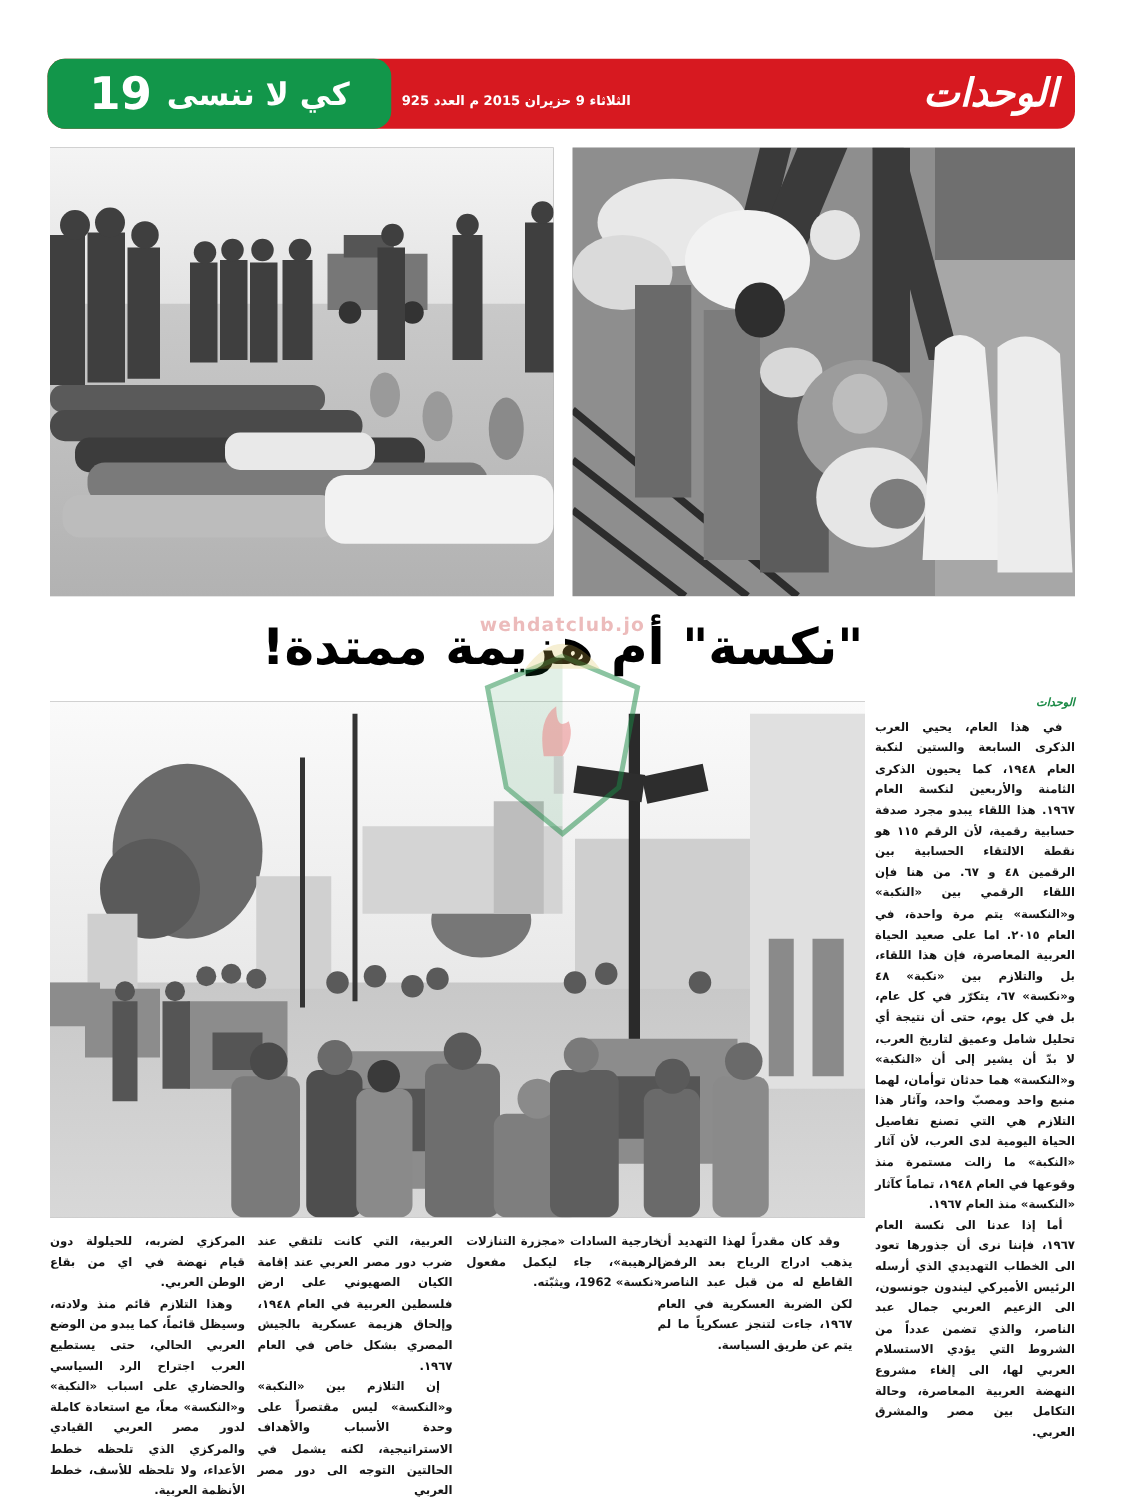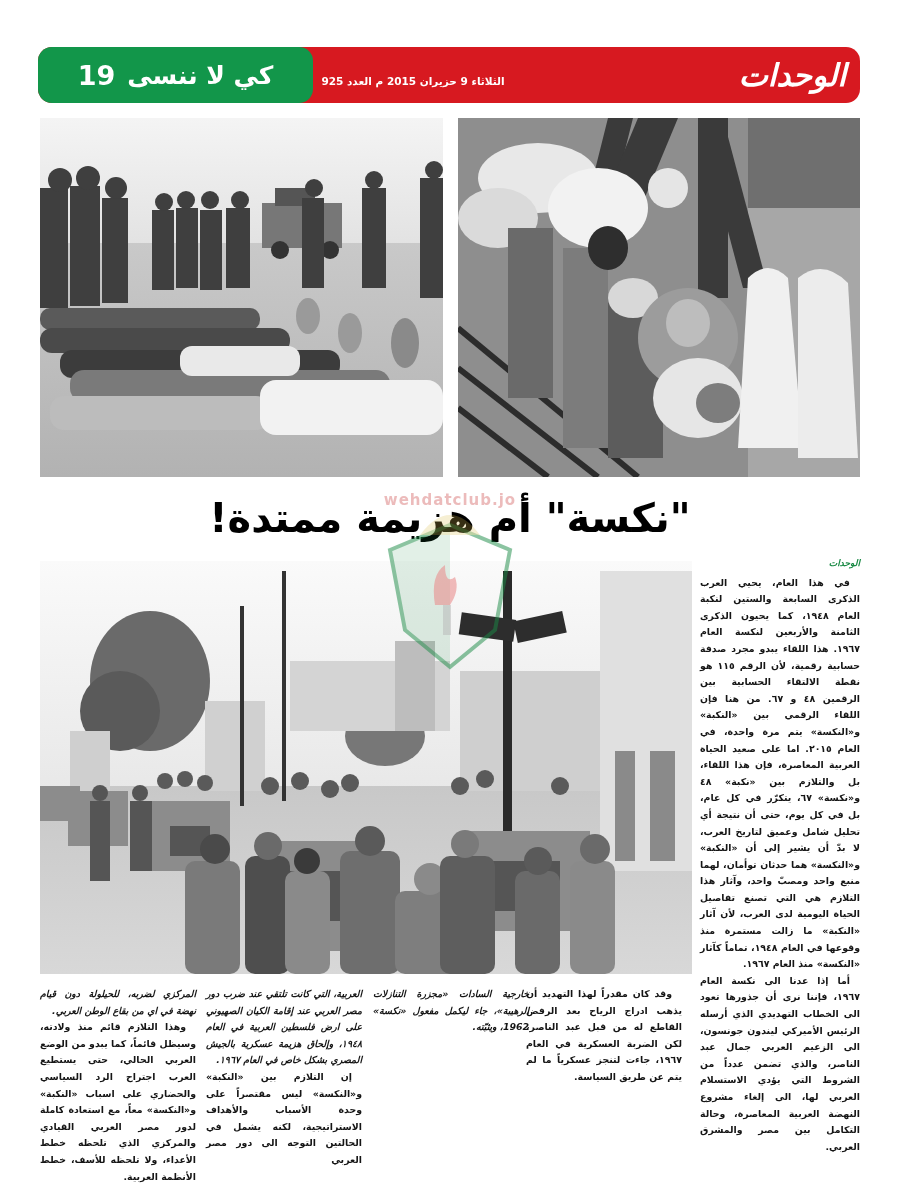--- a/index.html
+++ b/index.html
@@ -15,21 +15,21 @@
     .header-green {
       position: absolute; left: 0; top: 0; width: 275px; height: 56px;
       background: #12964a; border-radius: 14px;
     }
     .page-label {
       position: absolute; left: 0; top: 0; width: 275px; height: 56px;
       display: flex; align-items: center; justify-content: center; direction: rtl;
       gap: 12px; color: #fff; font-family: "DejaVu Sans", sans-serif; font-weight: bold;
     }
     .page-label .section-name { font-size: 25px; }
-    .page-label .page-number { font-size: 27px; direction: ltr; }
+    .page-label .page-number { font-size: 36px; direction: ltr; }
     .issue-line {
       position: absolute; left: 285px; top: 0; height: 68px; width: 180px;
       display: flex; align-items: center; justify-content: center;
       color: #fff; font-size: 10.5px; font-weight: bold; direction: rtl; white-space: nowrap;
     }
     .masthead {
       position: absolute; right: 14px; top: 0; height: 56px;
       display: flex; align-items: center; color: #fff;
       font-family: "DejaVu Sans", sans-serif; font-weight: bold; font-style: italic;
       font-size: 31px; direction: rtl;
@@ -57,21 +57,21 @@
       font-size: 15px; font-weight: bold; color: rgba(200,60,60,0.35); letter-spacing: 1px;
     }
 
     
     .col {
       position: absolute; direction: rtl; text-align: justify;
       font-family: "DejaVu Sans", sans-serif; font-weight: bold;
       font-size: 9.4px; line-height: 16.6px; color: #151515;
     }
     .col p { text-indent: 10px; }
-    .col p.noindent { text-indent: 0; font-style: italic; }
+    .col p.noindent { text-indent: 0; }
     .byline {
       display: block; text-align: right; color: #1a8a45; font-style: italic;
       font-size: 9px; font-weight: bold; margin-bottom: 3px;
     }
     .col-right { left: 700px; top: 555px; width: 160px; }
     .col-b1 { left: 526px; top: 986px; width: 156px; }
     .col-b2 { left: 373px; top: 986px; width: 156px; }
     .col-b3 { left: 206px; top: 986px; width: 156px; }
     .col-b4 { left: 40px; top: 986px; width: 156px; }
   </style>

